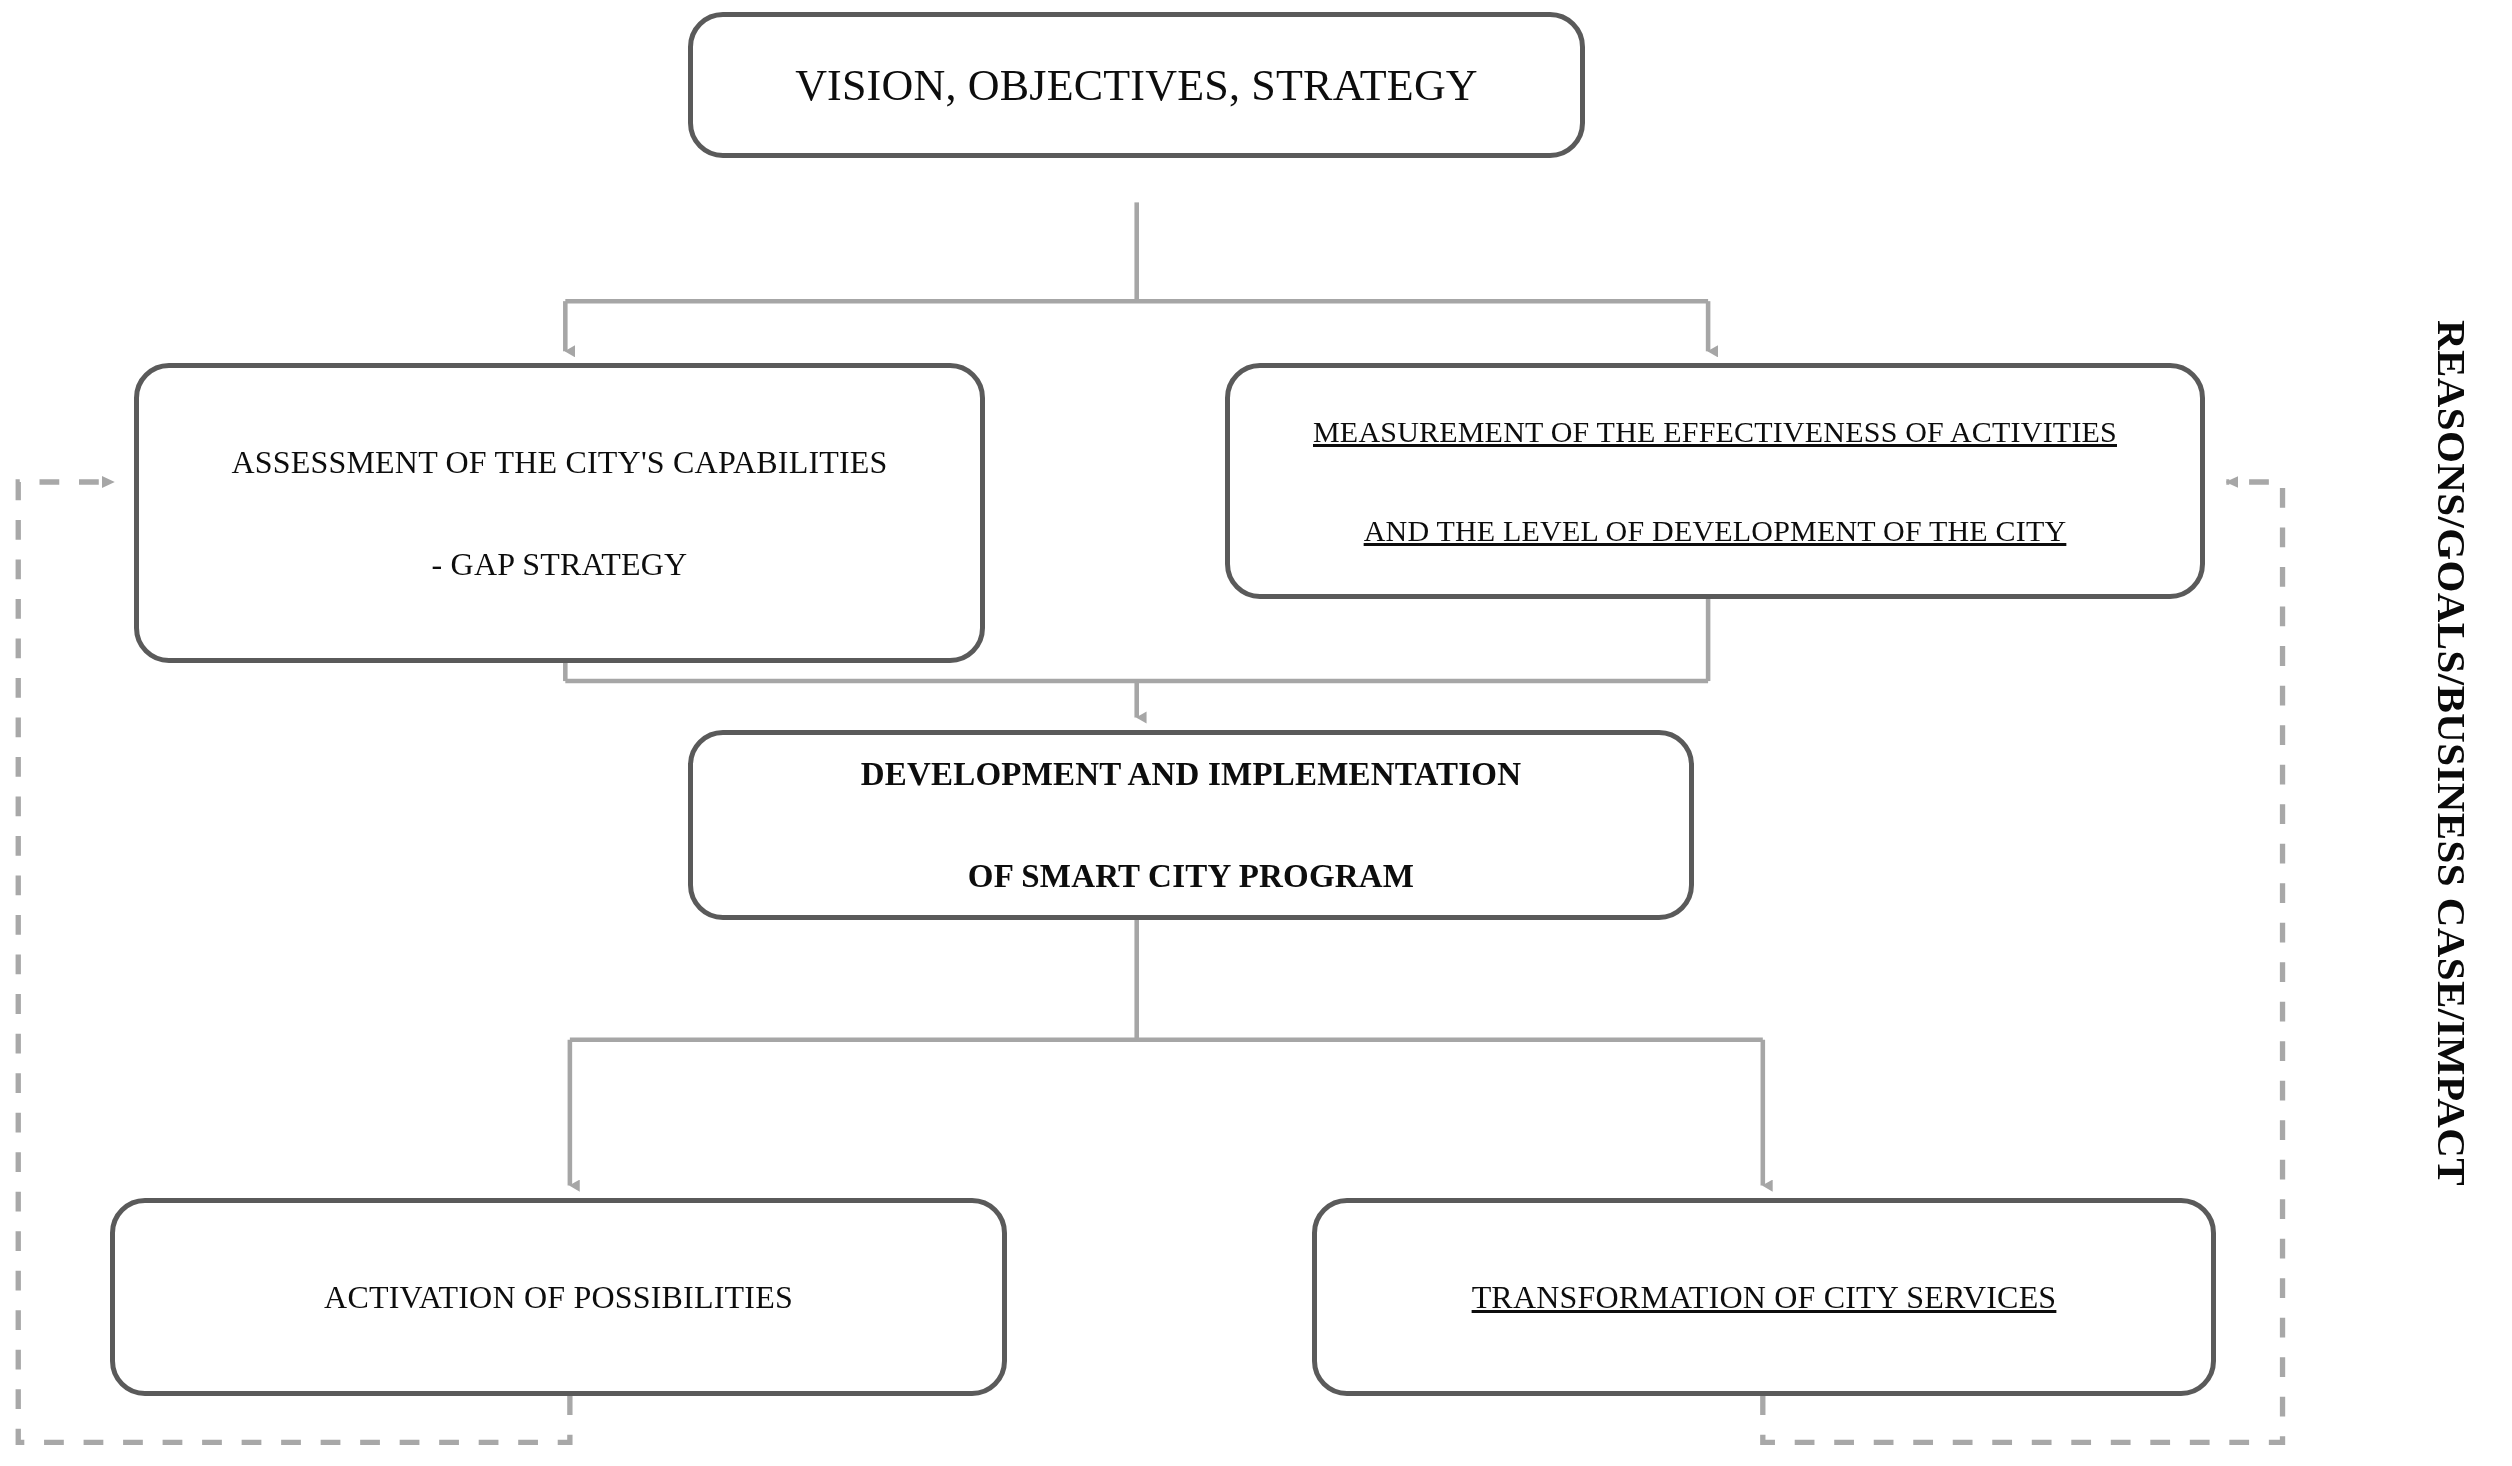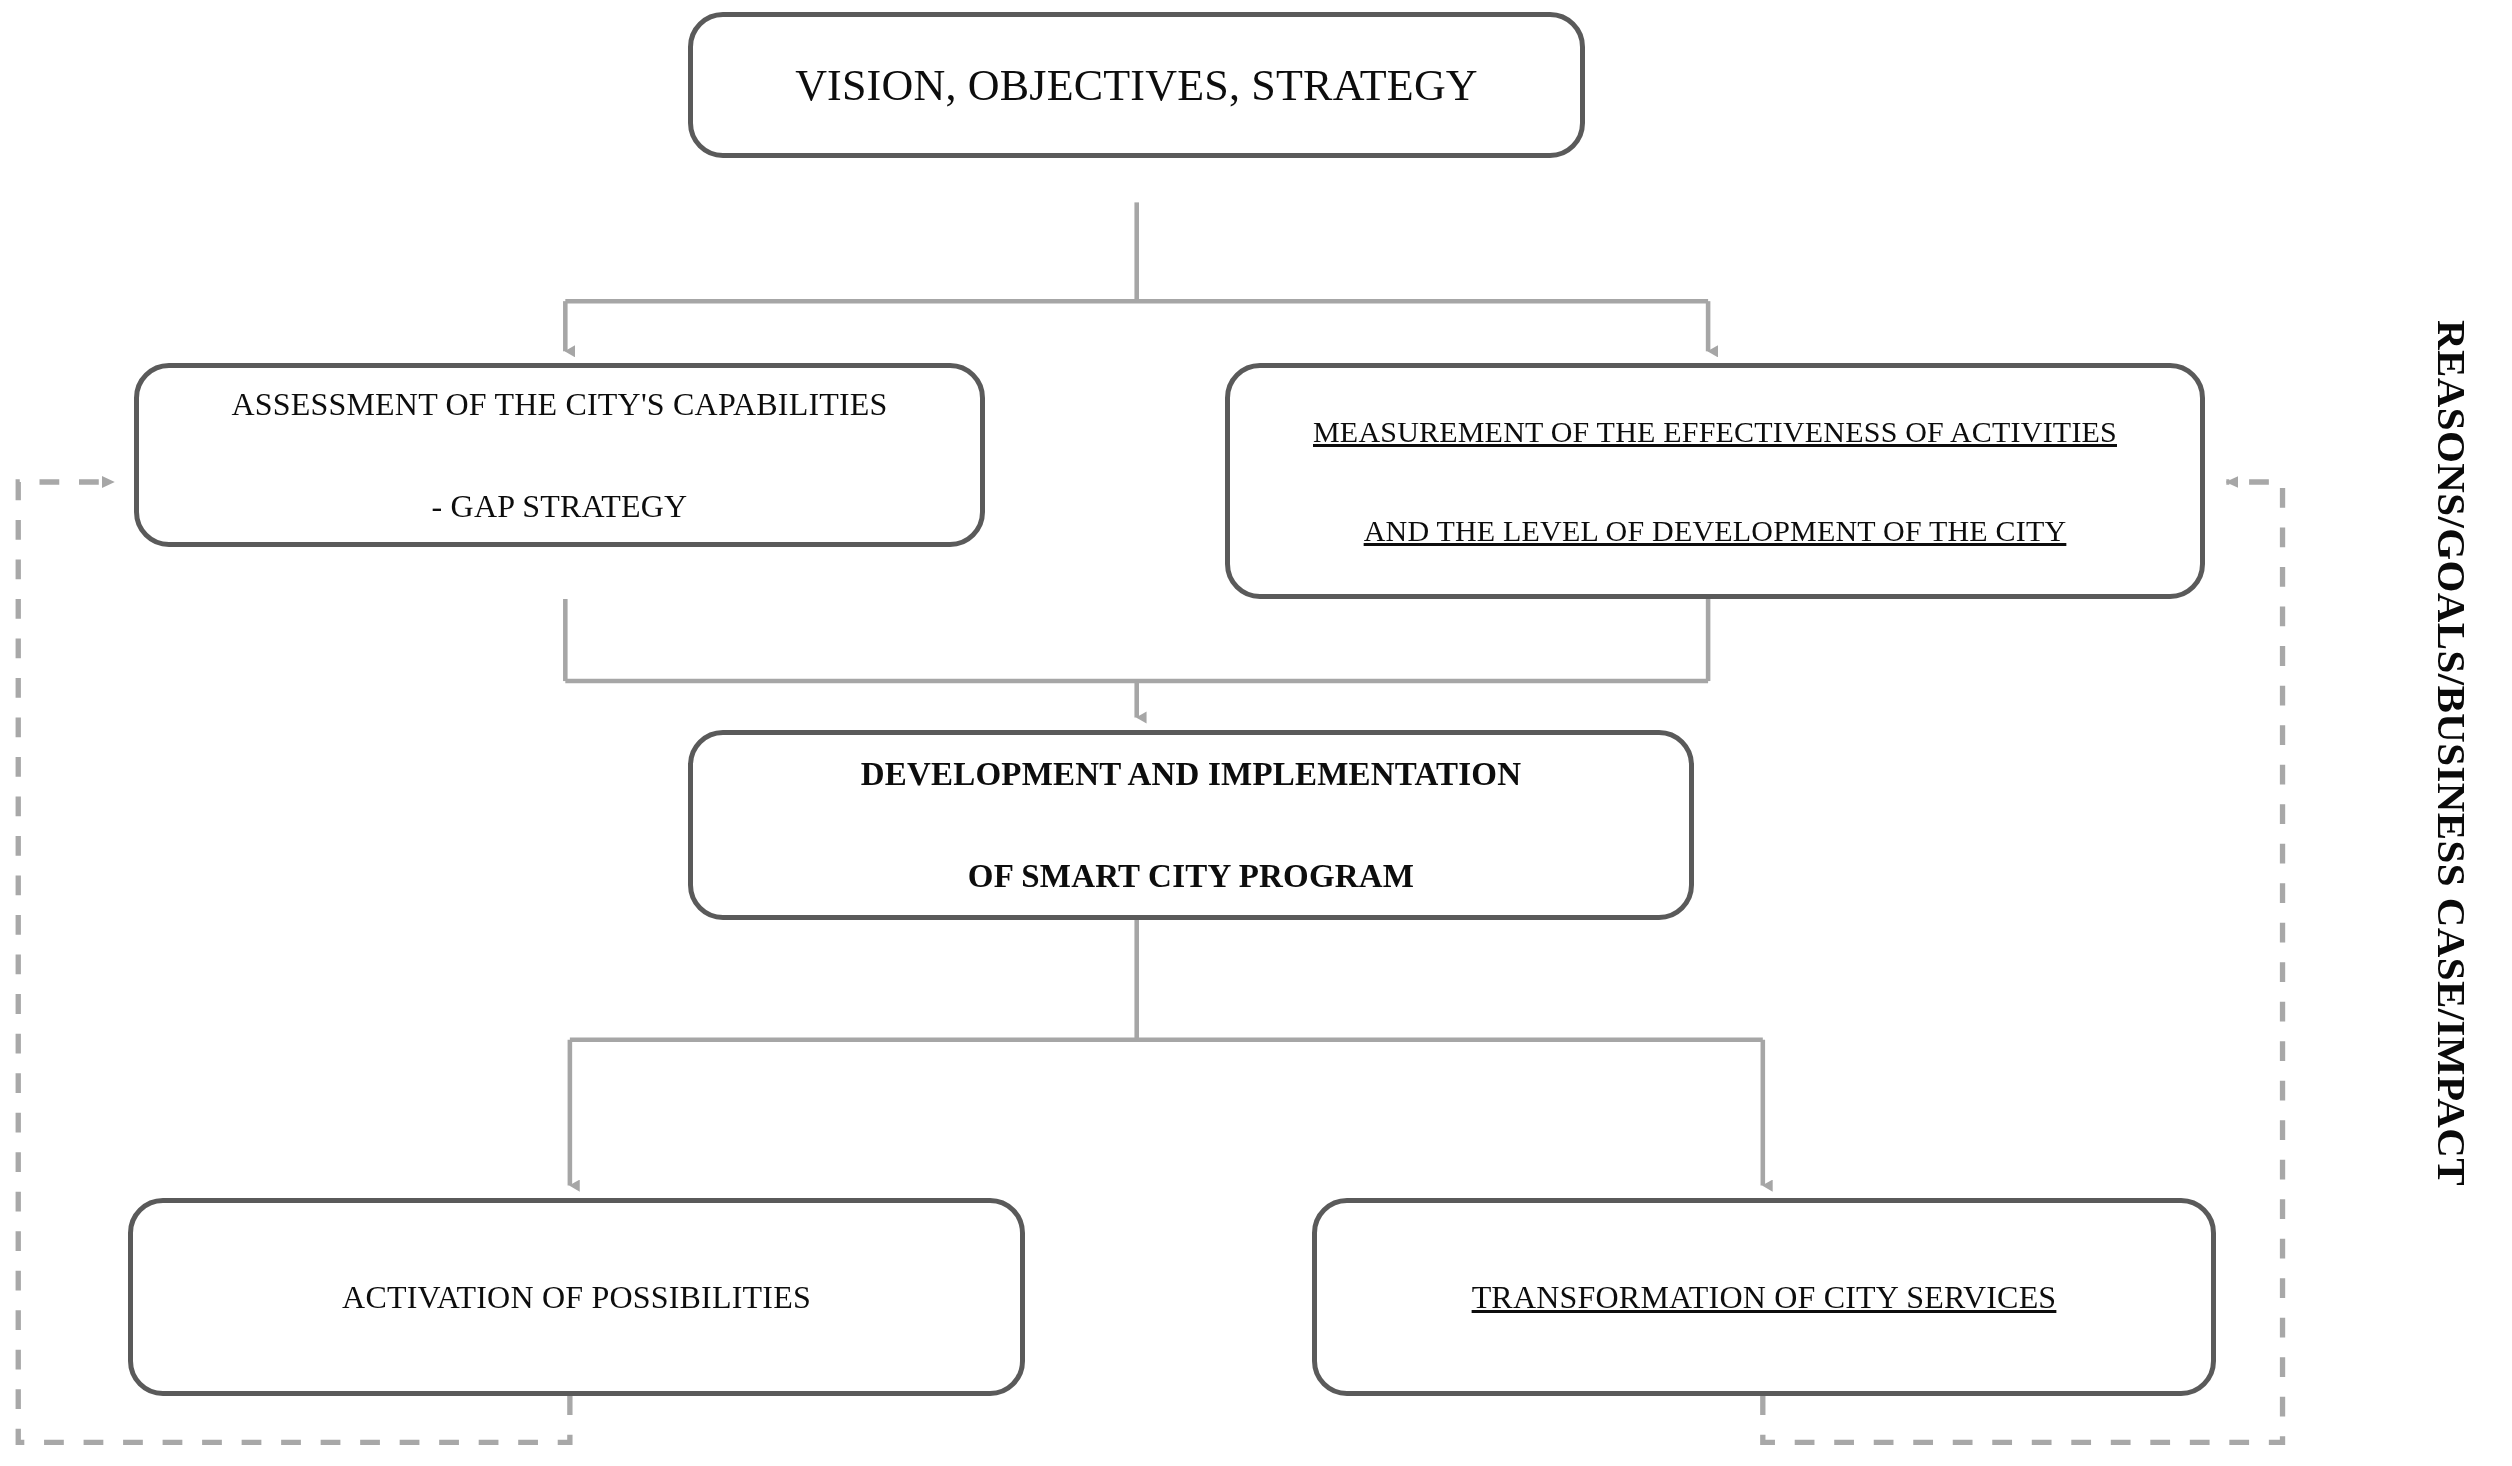--- a/index.html
+++ b/index.html
@@ -46,34 +46,34 @@
     font-weight: bold;
   }
   .node.two-line .line-1 { margin-bottom: 65px; }
 
   
   #node-vision {
     left: 688px;  top: 12px;   width: 897px; height: 146px;
     font-size: 44px;
   }
   #node-assessment {
-    left: 134px;  top: 363px;  width: 851px; height: 184px;
+    left: 134px;  top: 363px;  width: 851px; height: 300px;
     font-size: 32px;
   }
   #node-measurement {
     left: 1225px; top: 363px;  width: 980px; height: 236px;
     font-size: 30px;
     text-decoration: underline;
   }
   #node-program {
     left: 688px;  top: 730px;  width: 1006px; height: 190px;
     font-size: 33px;
   }
   #node-activation {
-    left: 128px;  top: 1198px; width: 897px; height: 198px;
+    left: 110px;  top: 1198px; width: 897px; height: 198px;
     font-size: 32px;
     align-items: center;
   }
   #node-transformation {
     left: 1312px; top: 1198px; width: 904px; height: 198px;
     font-size: 32px;
     text-decoration: underline;
   }
 
   

